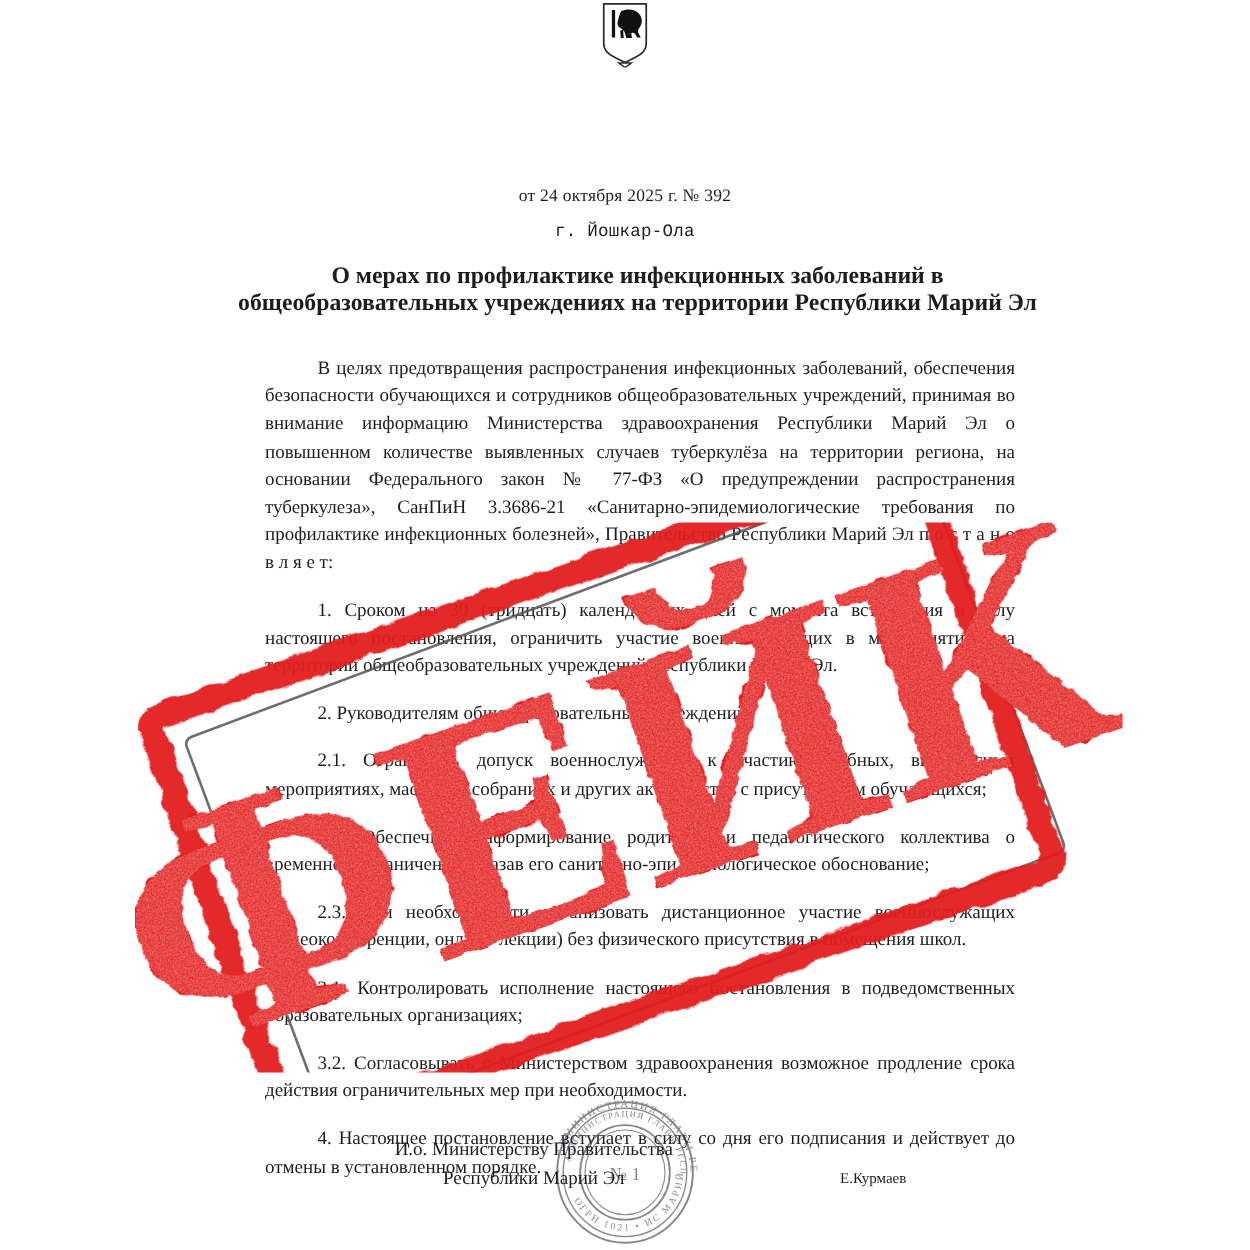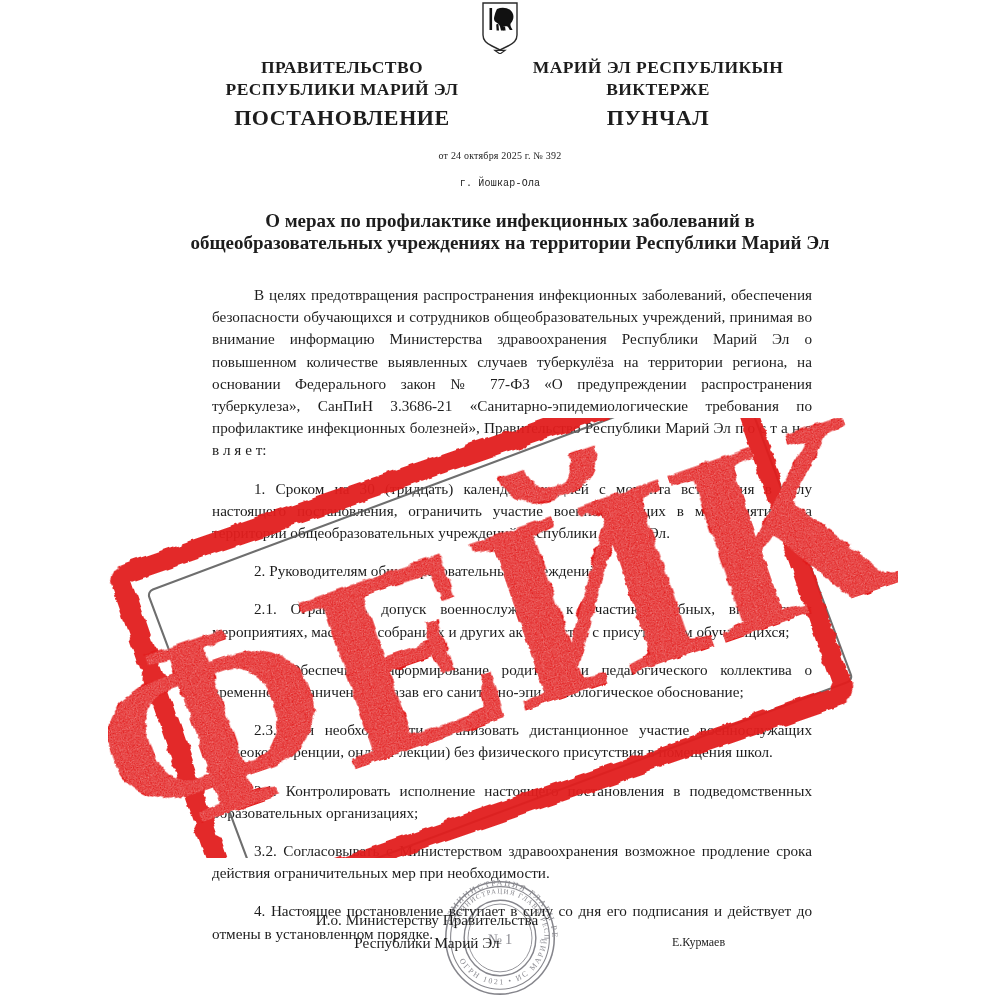--- a/index.html
+++ b/index.html
@@ -66,21 +66,21 @@
     line-height: 30px;
     margin-top: 3px;
     white-space: nowrap;
   }
 
   .docmeta {
     position: absolute;
     left: 0;
     width: 1000px;
     text-align: center;
-    font-size: 10px;
+    font-size: 14px;
     letter-spacing: 0.2px;
   }
   .docmeta.date { top: 150px; }
   .docmeta.city { top: 178px; font-family: Liberation Mono, monospace; }
 
   
   .subject {
     position: absolute;
     top: 210px;
     left: 190px;
@@ -173,32 +173,20 @@
                  C30.8 24.5 29.6 24 28.4 24.3 L26 25 L26.6 28.4 L24 28.4
                  L23 24.6 C22.4 22.6 21 21.4 19.4 20.6 C17.4 19.6 16.6 17.4 17.2 15
                  C17.7 12.8 18.6 9.4 20 7 Z" fill="#111111"></path>
         <path d="M28 24.4 L28.6 28.4 L26.1 28.4 L25.6 25.2 Z" fill="#111111"></path>
         <path d="M21.4 21.6 L22 28.4 L19.6 28.4 L19.2 22.6 Z" fill="#111111"></path>
         <path d="M18 48.4 L23 52 L28 48.4 Z" fill="#ffffff" stroke="#2a2a2a" stroke-width="1.2"></path>
       </svg>
     </span>
   </div>
 
-  <div class="header">
-    <div class="hdr-col left">
-      <div class="hdr-line">ПРАВИТЕЛЬСТВО</div>
-      <div class="hdr-line">РЕСПУБЛИКИ МАРИЙ ЭЛ</div>
-      <div class="hdr-main">ПОСТАНОВЛЕНИЕ</div>
-    </div>
-    <div class="hdr-col right">
-      <div class="hdr-line">МАРИЙ ЭЛ РЕСПУБЛИКЫН</div>
-      <div class="hdr-line">ВИКТЕРЖЕ</div>
-      <div class="hdr-main">ПУНЧАЛ</div>
-    </div>
-  </div>
 
   <div class="docmeta date">от 24 октября 2025 г. № 392</div>
   <div class="docmeta city">г. Йошкар-Ола</div>
 
   <div class="subject">О мерах по профилактике инфекционных заболеваний в общеобразовательных учреждениях на территории Республики Марий Эл</div>
 
   <div class="body-text">
     <p>В целях предотвращения распространения инфекционных заболеваний, обеспечения безопасности обучающихся и сотрудников общеобразовательных учреждений, принимая во внимание информацию Министерства здравоохранения Республики Марий Эл о повышенном количестве выявленных случаев туберкулёза на территории региона, на основании Федерального закон № 77-ФЗ «О предупреждении распространения туберкулеза», СанПиН 3.3686-21 «Санитарно-эпидемиологические требования по профилактике инфекционных болезней», Правительство Республики Марий Эл п о с т а н о в л я е т:</p>
     <p>1. Сроком на 30 (тридцать) календарных дней с момента вступления в силу настоящего постановления, ограничить участие военнослужащих в мероприятиях на территории общеобразовательных учреждений Республики Марий Эл.</p>
     <p>2. Руководителям общеобразовательных учреждений:</p>

